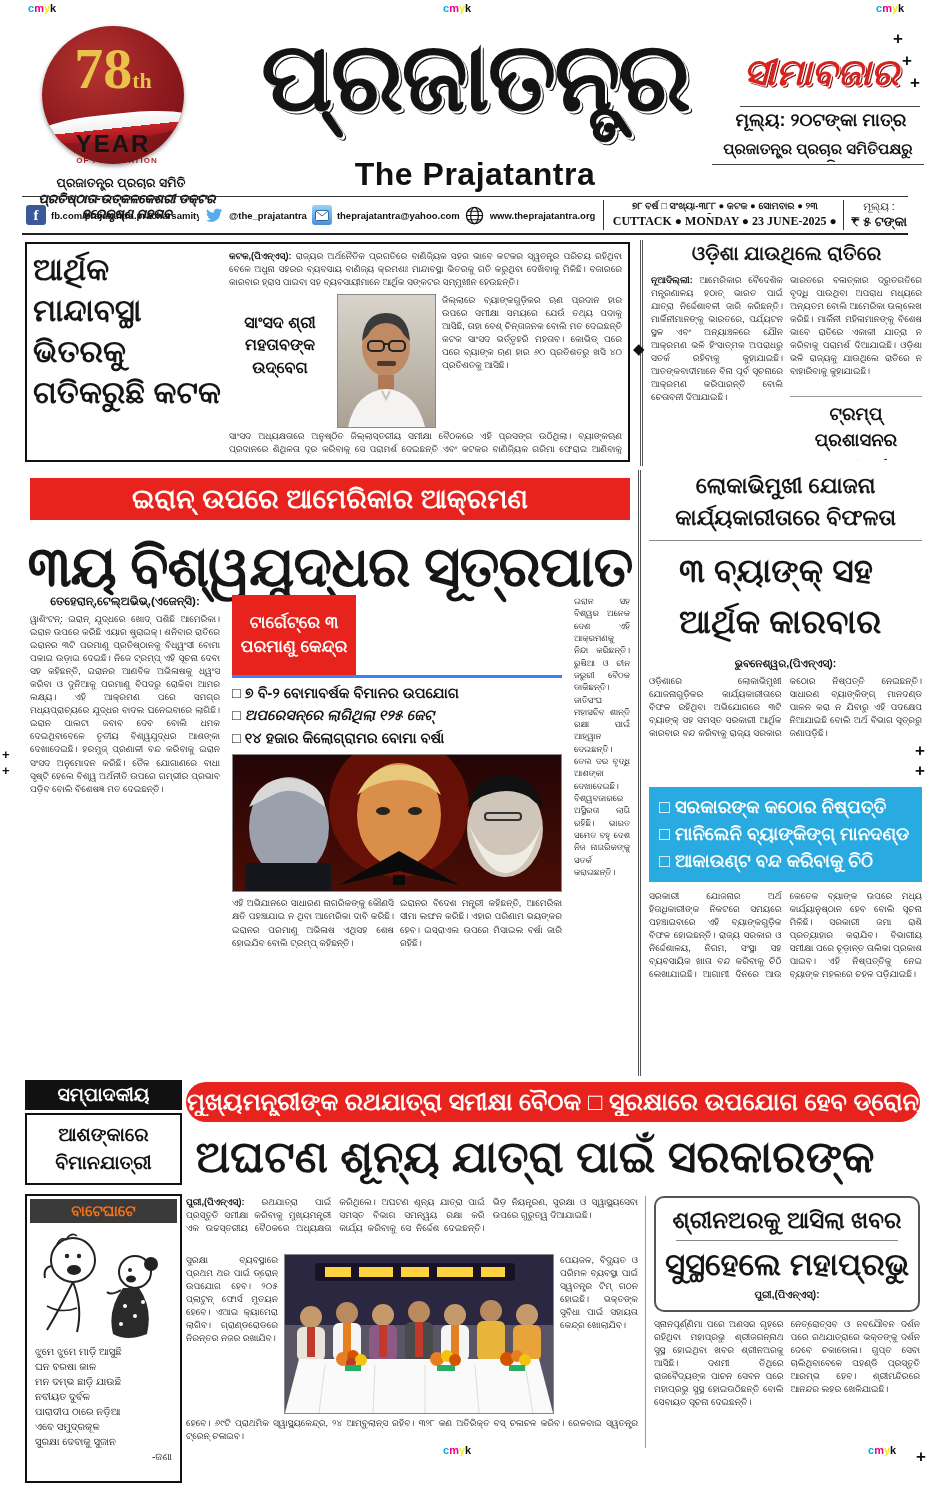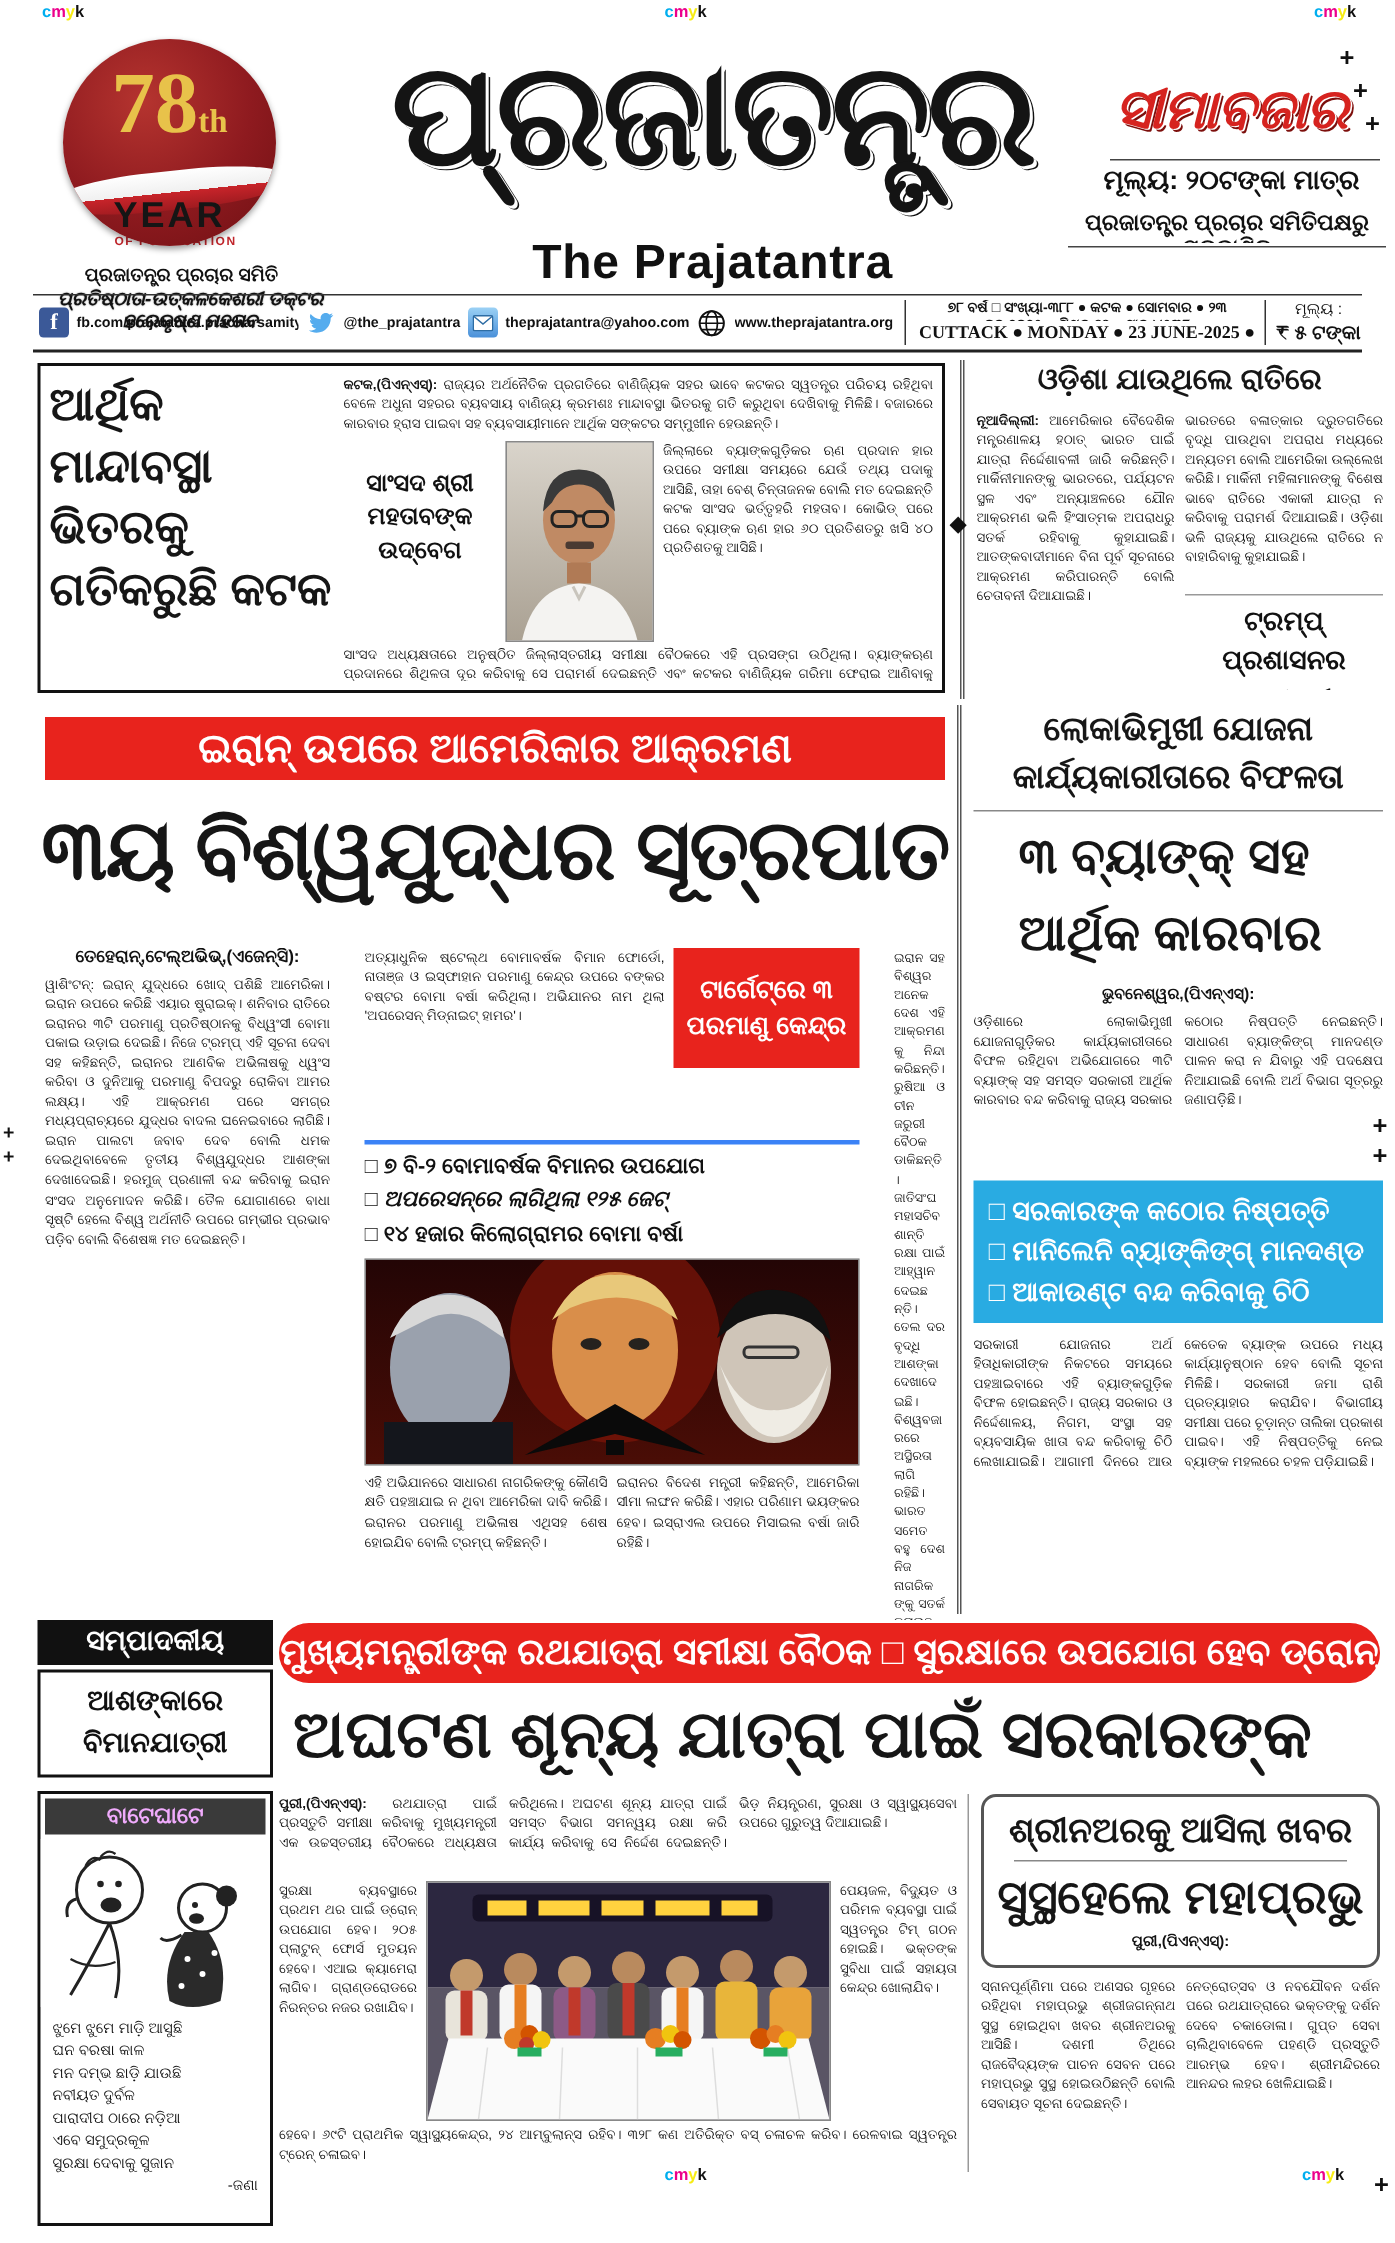--- a/index.html
+++ b/index.html
@@ -145,28 +145,27 @@
         <div class="ctr b clip" style="font-size:18px;line-height:1.45;margin-top:4px;border-top:1px solid #999;padding-top:4px;">ଟ୍ରମ୍ପ୍ ପ୍ରଶାସନର ଚେତାବନୀ</div>
       </div>
     </div>
   </div>
 
   <div class="abs redband" style="left:30px;top:478px;width:600px;height:42px;font-size:27px;">
       <span class="clip" style="max-height:40px;">ଇରାନ୍ ଉପରେ ଆମେରିକାର ଆକ୍ରମଣ</span>
     </div>
   <div class="abs headline ctr clip" style="left:25px;top:522px;width:610px;height:98px;font-size:56px;line-height:1.6;font-weight:900;letter-spacing:-1px;">୩ୟ ବିଶ୍ୱଯୁଦ୍ଧର ସୂତ୍ରପାତ !</div>
 
-  <div class="abs" style="left:30px;top:632px;width:600px;height:452px;display:flex;gap:23px;">
+  <div class="abs" style="left:30px;top:595px;width:600px;height:452px;display:flex;gap:12px;">
     <div style="width:190px;flex:none;overflow:hidden;">
       <div class="dl clip" style="font-size:11.5px;height:18px;">ତେହେରାନ୍,ଟେଲ୍‌ଅଭିଭ୍,(ଏଜେନ୍ସି):</div>
       <div class="body-txt" style="height:430px;">ୱାଶିଂଟନ୍: ଇରାନ୍ ଯୁଦ୍ଧରେ ଖୋଦ୍ ପଶିଛି ଆମେରିକା। ଇରାନ ଉପରେ କରିଛି ଏୟାର ଷ୍ଟ୍ରାଇକ୍। ଶନିବାର ରାତିରେ ଇରାନର ୩ଟି ପରମାଣୁ ପ୍ରତିଷ୍ଠାନକୁ ବିଧ୍ୱଂସୀ ବୋମା ପକାଇ ଉଡ଼ାଇ ଦେଇଛି। ନିଜେ ଟ୍ରମ୍ପ୍ ଏହି ସୂଚନା ଦେବା ସହ କହିଛନ୍ତି, ଇରାନର ଆଣବିକ ଅଭିଳାଷକୁ ଧ୍ୱଂସ କରିବା ଓ ଦୁନିଆକୁ ପରମାଣୁ ବିପଦରୁ ରୋକିବା ଆମର ଲକ୍ଷ୍ୟ। ଏହି ଆକ୍ରମଣ ପରେ ସମଗ୍ର ମଧ୍ୟପ୍ରାଚ୍ୟରେ ଯୁଦ୍ଧର ବାଦଲ ଘନେଇବାରେ ଲାଗିଛି। ଇରାନ ପାଲଟା ଜବାବ ଦେବ ବୋଲି ଧମକ ଦେଇଥିବାବେଳେ ତୃତୀୟ ବିଶ୍ୱଯୁଦ୍ଧର ଆଶଙ୍କା ଦେଖାଦେଇଛି। ହରମୁଜ୍ ପ୍ରଣାଳୀ ବନ୍ଦ କରିବାକୁ ଇରାନ ସଂସଦ ଅନୁମୋଦନ କରିଛି। ତୈଳ ଯୋଗାଣରେ ବାଧା ସୃଷ୍ଟି ହେଲେ ବିଶ୍ୱ ଅର୍ଥନୀତି ଉପରେ ଗମ୍ଭୀର ପ୍ରଭାବ ପଡ଼ିବ ବୋଲି ବିଶେଷଜ୍ଞ ମତ ଦେଇଛନ୍ତି।</div>
     </div>
     <div style="width:330px;flex:none;">
       <div style="display:flex;gap:6px;">
-        <div class="body-txt" style="flex:1;height:128px;">ଅତ୍ୟାଧୁନିକ ଷ୍ଟେଲ୍ଥ ବୋମାବର୍ଷକ ବିମାନ ଫୋର୍ଡୋ, ନାତାଞ୍ଜ ଓ ଇସ୍ଫାହାନ ପରମାଣୁ କେନ୍ଦ୍ର ଉପରେ ବଙ୍କର ବଷ୍ଟର ବୋମା ବର୍ଷା କରିଥିଲା। ଅଭିଯାନର ନାମ ଥିଲା 'ଅପରେସନ୍ ମିଡ୍‌ନାଇଟ୍ ହାମର'।</div>
         <div class="redband clip" style="width:124px;height:80px;font-size:17px;line-height:1.4;text-align:center;padding:4px;box-sizing:border-box;">
             <span>ଟାର୍ଗେଟ୍‌ରେ ୩ ପରମାଣୁ କେନ୍ଦ୍ର</span>
           </div>
       </div>
       <div style="border-top:3px solid #3b82f6;padding-top:4px;">
         <div class="bullet-row" style="font-size:14.5px;line-height:1.55;">□ <span>୭ ବି-୨ ବୋମାବର୍ଷକ ବିମାନର ଉପଯୋଗ</span></div>
         <div class="bullet-row" style="font-size:14.5px;line-height:1.55;font-style:italic;">□ <span>ଅପରେସନ୍‌ରେ ଲାଗିଥିଲା ୧୨୫ ଜେଟ୍</span></div>
         <div class="bullet-row" style="font-size:14.5px;line-height:1.55;">□ <span>୧୪ ହଜାର କିଲୋଗ୍ରାମର ବୋମା ବର୍ଷା</span></div>
       </div>
       <div class="photo" style="width:328px;height:136px;margin-top:5px;">
@@ -213,21 +212,21 @@
       <div class="clip" style="font-size:18px;line-height:1.5;white-space:nowrap;">□ <span>ମାନିଲେନି ବ୍ୟାଙ୍କିଙ୍ଗ୍ ମାନଦଣ୍ଡ</span></div>
       <div class="clip" style="font-size:18px;line-height:1.5;white-space:nowrap;">□ <span>ଆକାଉଣ୍ଟ ବନ୍ଦ କରିବାକୁ ଚିଠି</span></div>
     </div>
     <div class="body-txt cols2" style="height:196px;margin-top:8px;">ସରକାରୀ ଯୋଜନାର ଅର୍ଥ ହିତାଧିକାରୀଙ୍କ ନିକଟରେ ସମୟରେ ପହଞ୍ଚାଇବାରେ ଏହି ବ୍ୟାଙ୍କଗୁଡ଼ିକ ବିଫଳ ହୋଇଛନ୍ତି। ରାଜ୍ୟ ସରକାର ଓ ନିର୍ଦ୍ଦେଶାଳୟ, ନିଗମ, ସଂସ୍ଥା ସହ ବ୍ୟବସାୟିକ ଖାତା ବନ୍ଦ କରିବାକୁ ଚିଠି ଲେଖାଯାଇଛି। ଆଗାମୀ ଦିନରେ ଆଉ କେତେକ ବ୍ୟାଙ୍କ ଉପରେ ମଧ୍ୟ କାର୍ଯ୍ୟାନୁଷ୍ଠାନ ହେବ ବୋଲି ସୂଚନା ମିଳିଛି। ସରକାରୀ ଜମା ରାଶି ପ୍ରତ୍ୟାହାର କରାଯିବ। ବିଭାଗୀୟ ସମୀକ୍ଷା ପରେ ଚୂଡ଼ାନ୍ତ ତାଲିକା ପ୍ରକାଶ ପାଇବ। ଏହି ନିଷ୍ପତ୍ତିକୁ ନେଇ ବ୍ୟାଙ୍କ ମହଲରେ ଚହଳ ପଡ଼ିଯାଇଛି।</div>
   </div>
 
   <div class="abs" style="left:25px;top:1080px;width:157px;">
     <div class="ctr clip" style="background:#111;color:#fff;font-weight:800;font-size:19px;height:30px;line-height:30px;">ସମ୍ପାଦକୀୟ</div>
     <div class="ctr b clip" style="border:2px solid #111;margin-top:3px;padding:6px 4px;font-size:19px;line-height:1.45;height:56px;">ଆଶଙ୍କାରେ ବିମାନଯାତ୍ରୀ</div>
     <div style="border:2px solid #111;margin-top:9px;">
-      <div class="ctr clip" style="background:#3a3a3a;color:#f0abfc;font-weight:800;font-size:15px;height:24px;line-height:24px;margin:3px;">ବାଟେଘାଟେ</div>
+      <div class="ctr clip" style="background:#3a3a3a;color:#f97316;font-weight:800;font-size:15px;height:24px;line-height:24px;margin:3px;">ବାଟେଘାଟେ</div>
       <div>
         <svg width="149" height="112" viewBox="0 0 149 112">
           <rect width="149" height="112" fill="#fff"></rect>
           <circle cx="46" cy="34" r="22" fill="none" stroke="#222" stroke-width="2"></circle>
           <path d="M30 18 q4 -8 10 -4 M40 12 q5 -6 10 -2" stroke="#222" fill="none" stroke-width="1.5"></path>
           <circle cx="40" cy="30" r="2.2" fill="#222"></circle>
             <circle cx="52" cy="30" r="2.2" fill="#222"></circle>
           <ellipse cx="47" cy="44" rx="7" ry="5" fill="#222"></ellipse>
           <path d="M24 40 q-8 2 -6 12" stroke="#222" fill="none" stroke-width="2"></path>
           <path d="M46 56 q-14 28 -26 48 M46 56 q10 26 4 50" stroke="#222" fill="none" stroke-width="2"></path>

